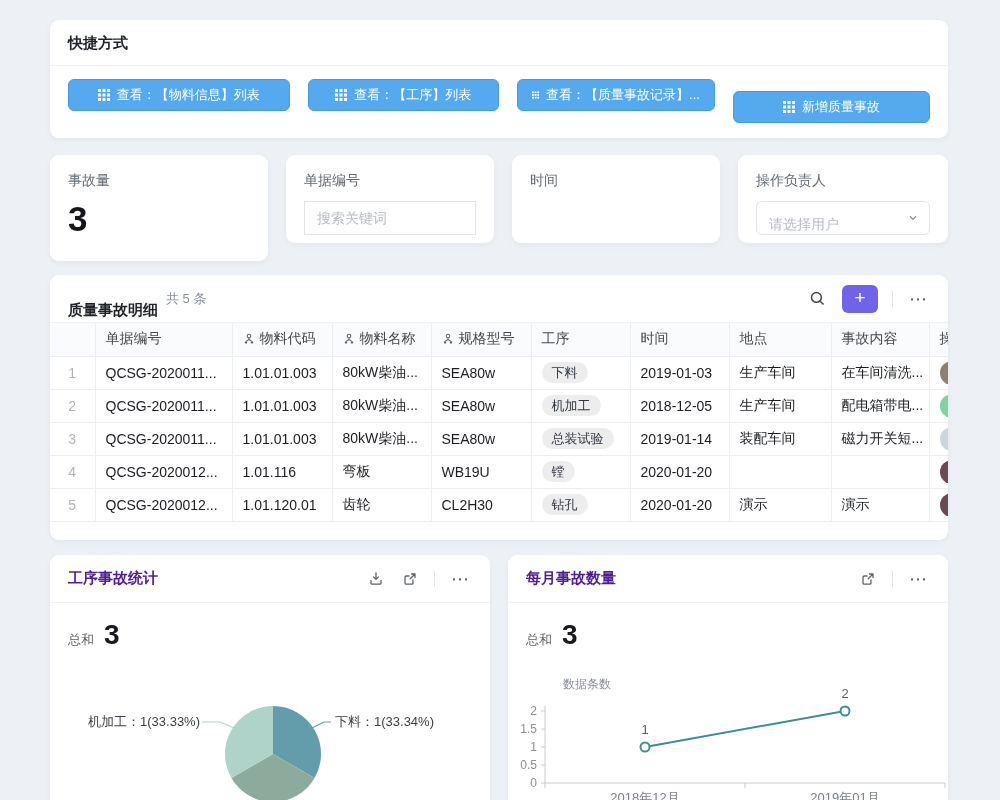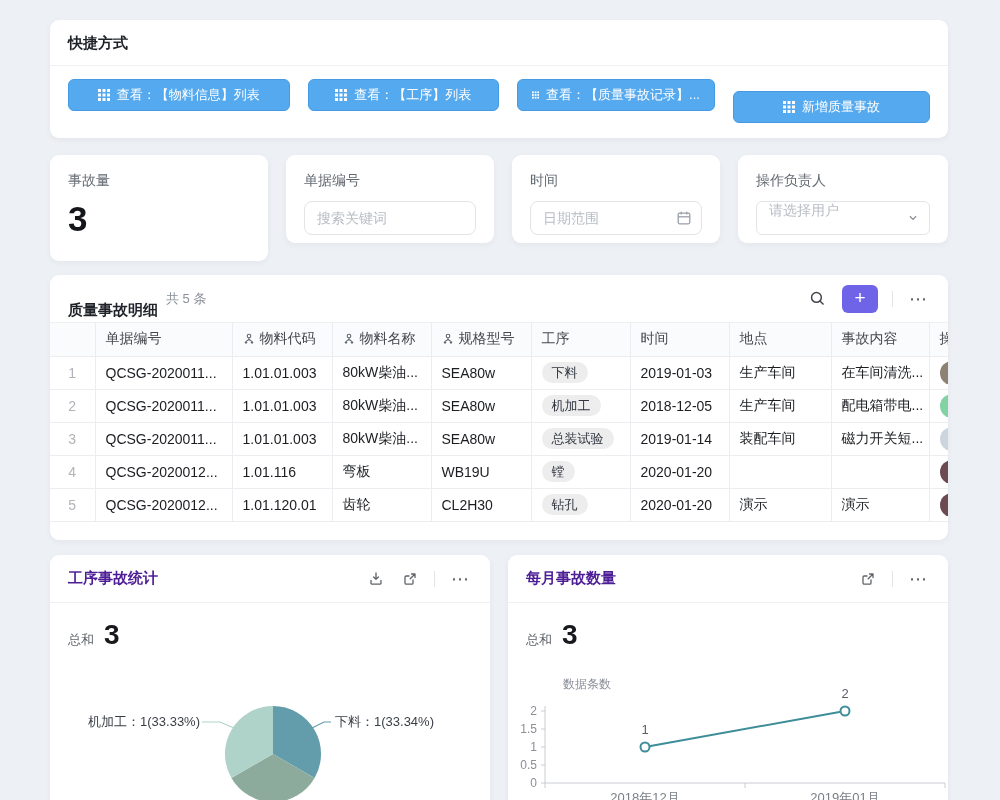--- a/index.html
+++ b/index.html
@@ -33,27 +33,27 @@
 
   
   .filter-row { display: grid; grid-template-columns: 218px 208px 208px 210px; gap: 18px; align-items: start; margin-bottom: 14px; }
   .filter-card { padding: 17px 18px; }
   .metric-card { height: 106px; }
   .field-card { height: 88px; }
   .field-label { font-size: 14px; color: #646a73; }
   .metric-value { margin-top: 9px; font-size: 35px; font-weight: 700; color: #141619; }
   .field-box { position: relative; margin-top: 11px; }
   .field-input {
-    width: 100%; height: 34px; border: 1px solid #e2e4e8; border-radius: 8px;
+    width: 100%; height: 34px; border: 1px solid #e2e4e8; border-radius: 0;
     padding: 0 30px 0 12px; font-size: 14px; font-family: inherit; color: #17191c; background:#fff;
   }
   .field-input::placeholder { color: #b8bcc4; }
   .select-box {
     width: 100%; height: 34px; border: 1px solid #e2e4e8; border-radius: 6px;
-    display: flex; align-items: flex-start; padding: 0 30px 0 12px; cursor: pointer; background:#fff;font-family:Liberation Serif, serif;
+    display: flex; align-items: flex-end; padding: 0 30px 0 12px; cursor: pointer; background:#fff;font-family:Liberation Serif, serif;
   }
   .select-placeholder { font-size: 14px; color: #b8bcc4; }
   .field-icon { position: absolute; right: 10px; top: 50%; transform: translateY(-50%); display: flex; }
 
   
   .table-card { margin-bottom: 15px; height: 265px; overflow: hidden; }
   .table-head { height: 48px; padding: 0 18px; display: flex; align-items: center; border-bottom: 1px solid #eef0f2; }
   .table-title { font-size: 15px; font-weight: 700; color: #1f2329; margin-top: 23px; }
   .table-count { font-size: 13px; color: #8a8f99; margin-left: 8px; font-weight: 400; }
   .head-tools { margin-left: auto; display: flex; align-items: center; gap: 14px; }
@@ -182,31 +182,20 @@
       <div class="metric-value">3</div>
     </div>
     <div class="card filter-card field-card">
       <div class="field-label">单据编号</div>
       <div class="field-box">
         <input class="field-input" type="text" placeholder="搜索关键词" style="">
       </div>
     </div>
     <div class="card filter-card field-card">
       <div class="field-label">时间</div>
-      <div class="field-box">
-        <input class="field-input" type="text" placeholder="日期范围" style="">
-        <span class="field-icon">
-          <svg width="16" height="16" viewBox="0 0 16 16" fill="none" stroke="#9aa0a8" stroke-width="1.3">
-              <rect x="2.2" y="3.2" width="11.6" height="10.6" rx="1.5"></rect>
-              <line x1="5.2" y1="1.8" x2="5.2" y2="4.6"></line>
-              <line x1="10.8" y1="1.8" x2="10.8" y2="4.6"></line>
-              <line x1="2.2" y1="6.8" x2="13.8" y2="6.8"></line>
-            </svg>
-        </span>
-      </div>
     </div>
     <div class="card filter-card field-card">
       <div class="field-label">操作负责人</div>
       <div class="field-box">
         <div class="select-box">
           <span class="select-placeholder">请选择用户</span>
         </div>
         <span class="field-icon">
           <svg width="14" height="14" viewBox="0 0 16 16" fill="none" stroke="#8a8f99" stroke-width="1.5">
               <path d="M4.5 6 L8 9.6 L11.5 6"></path>

